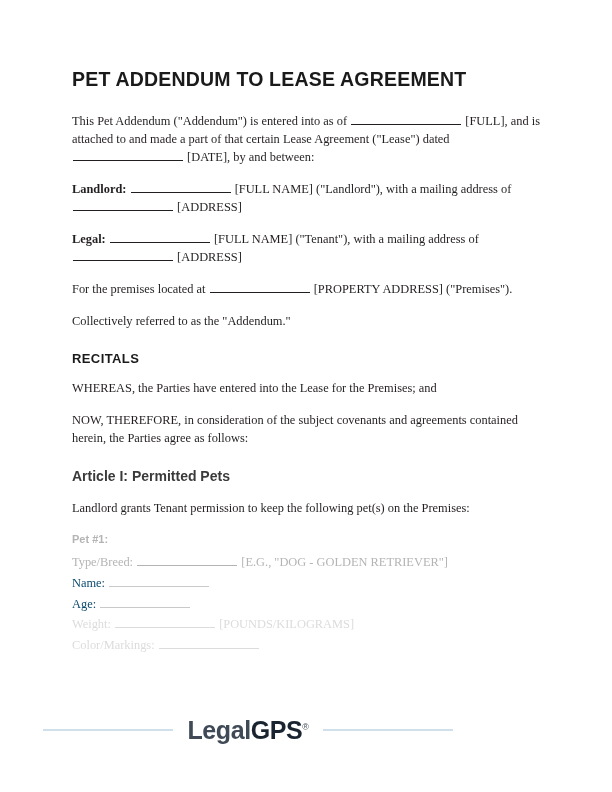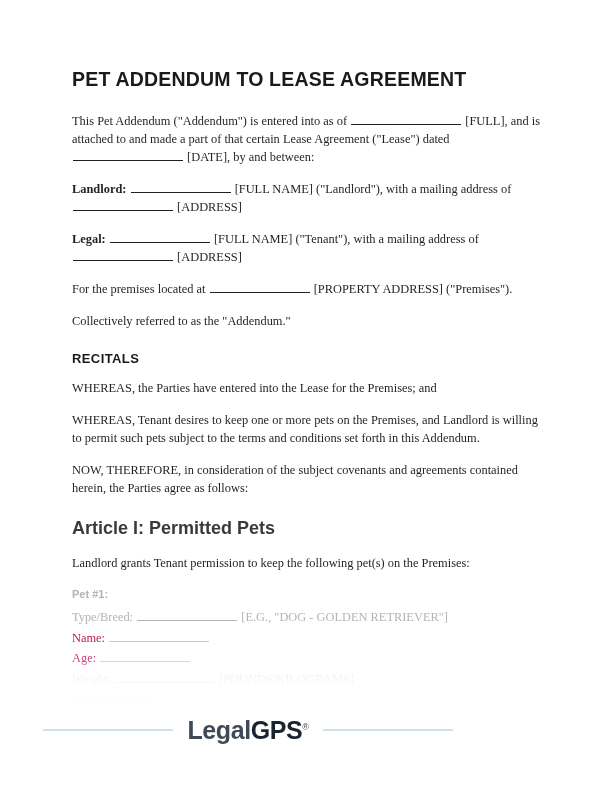--- a/index.html
+++ b/index.html
@@ -63,29 +63,29 @@
   h2.section-head {
     font-family: "Liberation Sans", sans-serif;
     font-size: 13px;
     font-weight: bold;
     letter-spacing: 0.4px;
     margin: 20px 0 14px 0;
     color: #1a1a1a;
   }
   h3.article-head {
     font-family: "Liberation Sans", sans-serif;
-    font-size: 18px;
+    font-size: 14px;
     font-weight: bold;
     margin: 20px 0 16px 0;
     color: #3a3a3a;
   }
   .fade1 { color: #8b8b8b; }
   .fade2 { color: #b4b4b4; }
   .fade2 .blank { border-bottom-color: #b4b4b4; }
-  .fade3 { color: #be185d; }
+  .fade3 { color: #0c4a6e; }
   .fade3 .blank { border-bottom-color: #c9c9c9; }
   .fade4 { color: #dcdcdc; }
   .fade4 .blank { border-bottom-color: #dcdcdc; }
   .petblock p { margin: 0 0 4px 0; font-size: 12.4px; line-height: 1.35;}
   .petblock .petlabel { font-family: "Liberation Sans", sans-serif; font-weight: bold; font-size: 11px; margin-bottom: 7px;}
   .fadeout {
     position: absolute;
     left: 0;
     top: 652px;
     width: 612px;
@@ -163,21 +163,20 @@
       <span>For the premises located at</span>
       <span class="blank w100"></span>
       <span>[PROPERTY ADDRESS] ("Premises").</span>
     </p>
 
     <p class="para">Collectively referred to as the "Addendum."</p>
 
     <h2 class="section-head">RECITALS</h2>
 
     <p class="para">WHEREAS, the Parties have entered into the Lease for the Premises; and</p>
-    <p class="para">WHEREAS, Tenant desires to keep one or more pets on the Premises, and Landlord is willing to permit such pets subject to the terms and conditions set forth in this Addendum.</p>
     <p class="para">NOW, THEREFORE, in consideration of the subject covenants and agreements contained herein, the Parties agree as follows:</p>
 
     <h3 class="article-head">Article I: Permitted Pets</h3>
 
     <p class="para fade1">Landlord grants Tenant permission to keep the following pet(s) on the Premises:</p>
 
     <div class="petblock">
       <p class="petlabel fade2">Pet #1:</p>
 
       <p class="fade2">

